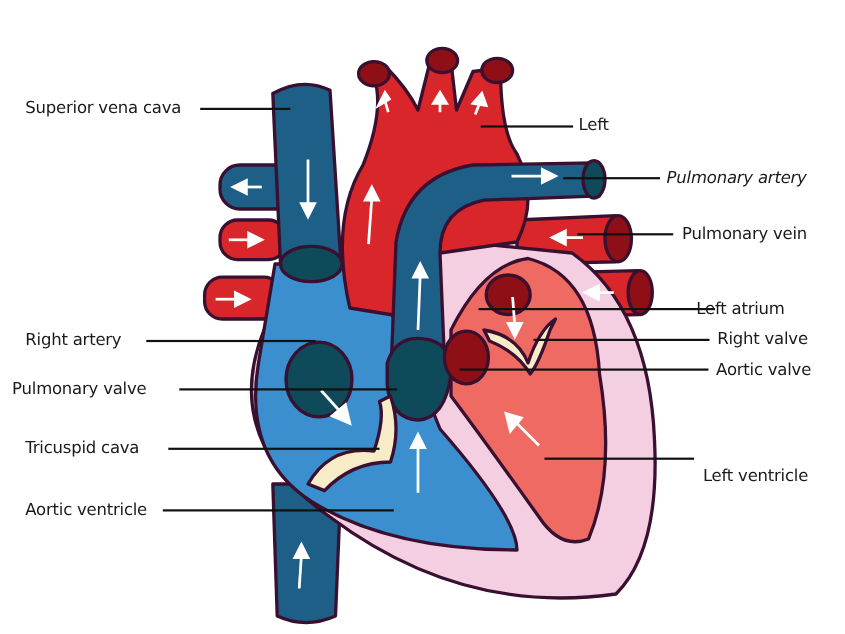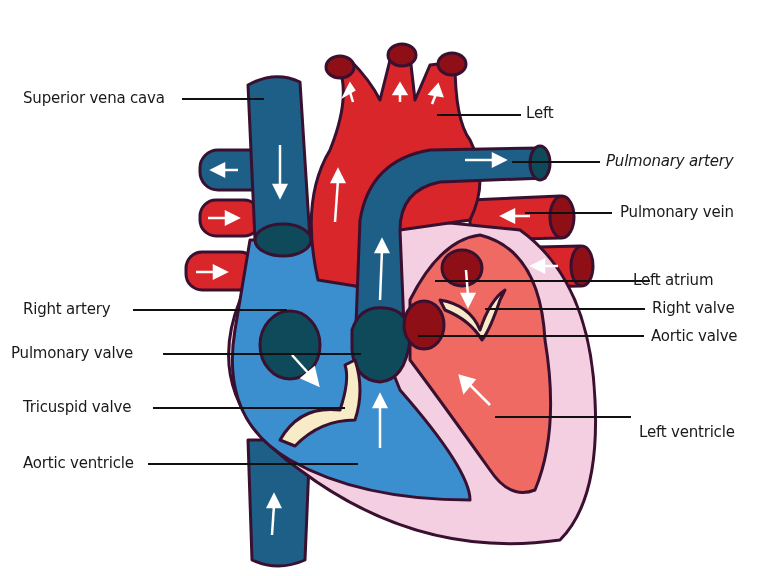--- a/index.html
+++ b/index.html
@@ -101,21 +101,21 @@
 <div class="leader" style="left:512px; top:161px; width:88px;"></div>
 <div class="leader" style="left:525px; top:212px; width:87px;"></div>
 <div class="leader" style="left:435px; top:280px; width:215px;"></div>
 <div class="leader" style="left:485px; top:308px; width:160px;"></div>
 <div class="leader" style="left:418px; top:335px; width:226px;"></div>
 <div class="leader" style="left:495px; top:416px; width:136px;"></div>
 
 <div class="label" style="left:23px; top:89px;">Superior vena cava</div>
 <div class="label" style="left:23px; top:300px;">Right artery</div>
 <div class="label" style="left:11px; top:344px;">Pulmonary valve</div>
-<div class="label" style="left:23px; top:398px;">Tricuspid valve</div>
+<div class="label" style="left:23px; top:398px;">Tricuspid cava</div>
 <div class="label" style="left:23px; top:454px;">Aortic ventricle</div>
 <div class="label" style="left:526px; top:104px;">Left</div>
 <div class="label" style="left:606px; top:152px;font-style:italic;">Pulmonary artery</div>
 <div class="label" style="left:620px; top:203px;">Pulmonary vein</div>
 <div class="label" style="left:633px; top:271px;">Left atrium</div>
 <div class="label" style="left:652px; top:299px;">Right valve</div>
 <div class="label" style="left:651px; top:327px;">Aortic valve</div>
 <div class="label" style="left:639px; top:407px;margin-top:16px;">Left ventricle</div>
 
 </body></html>

